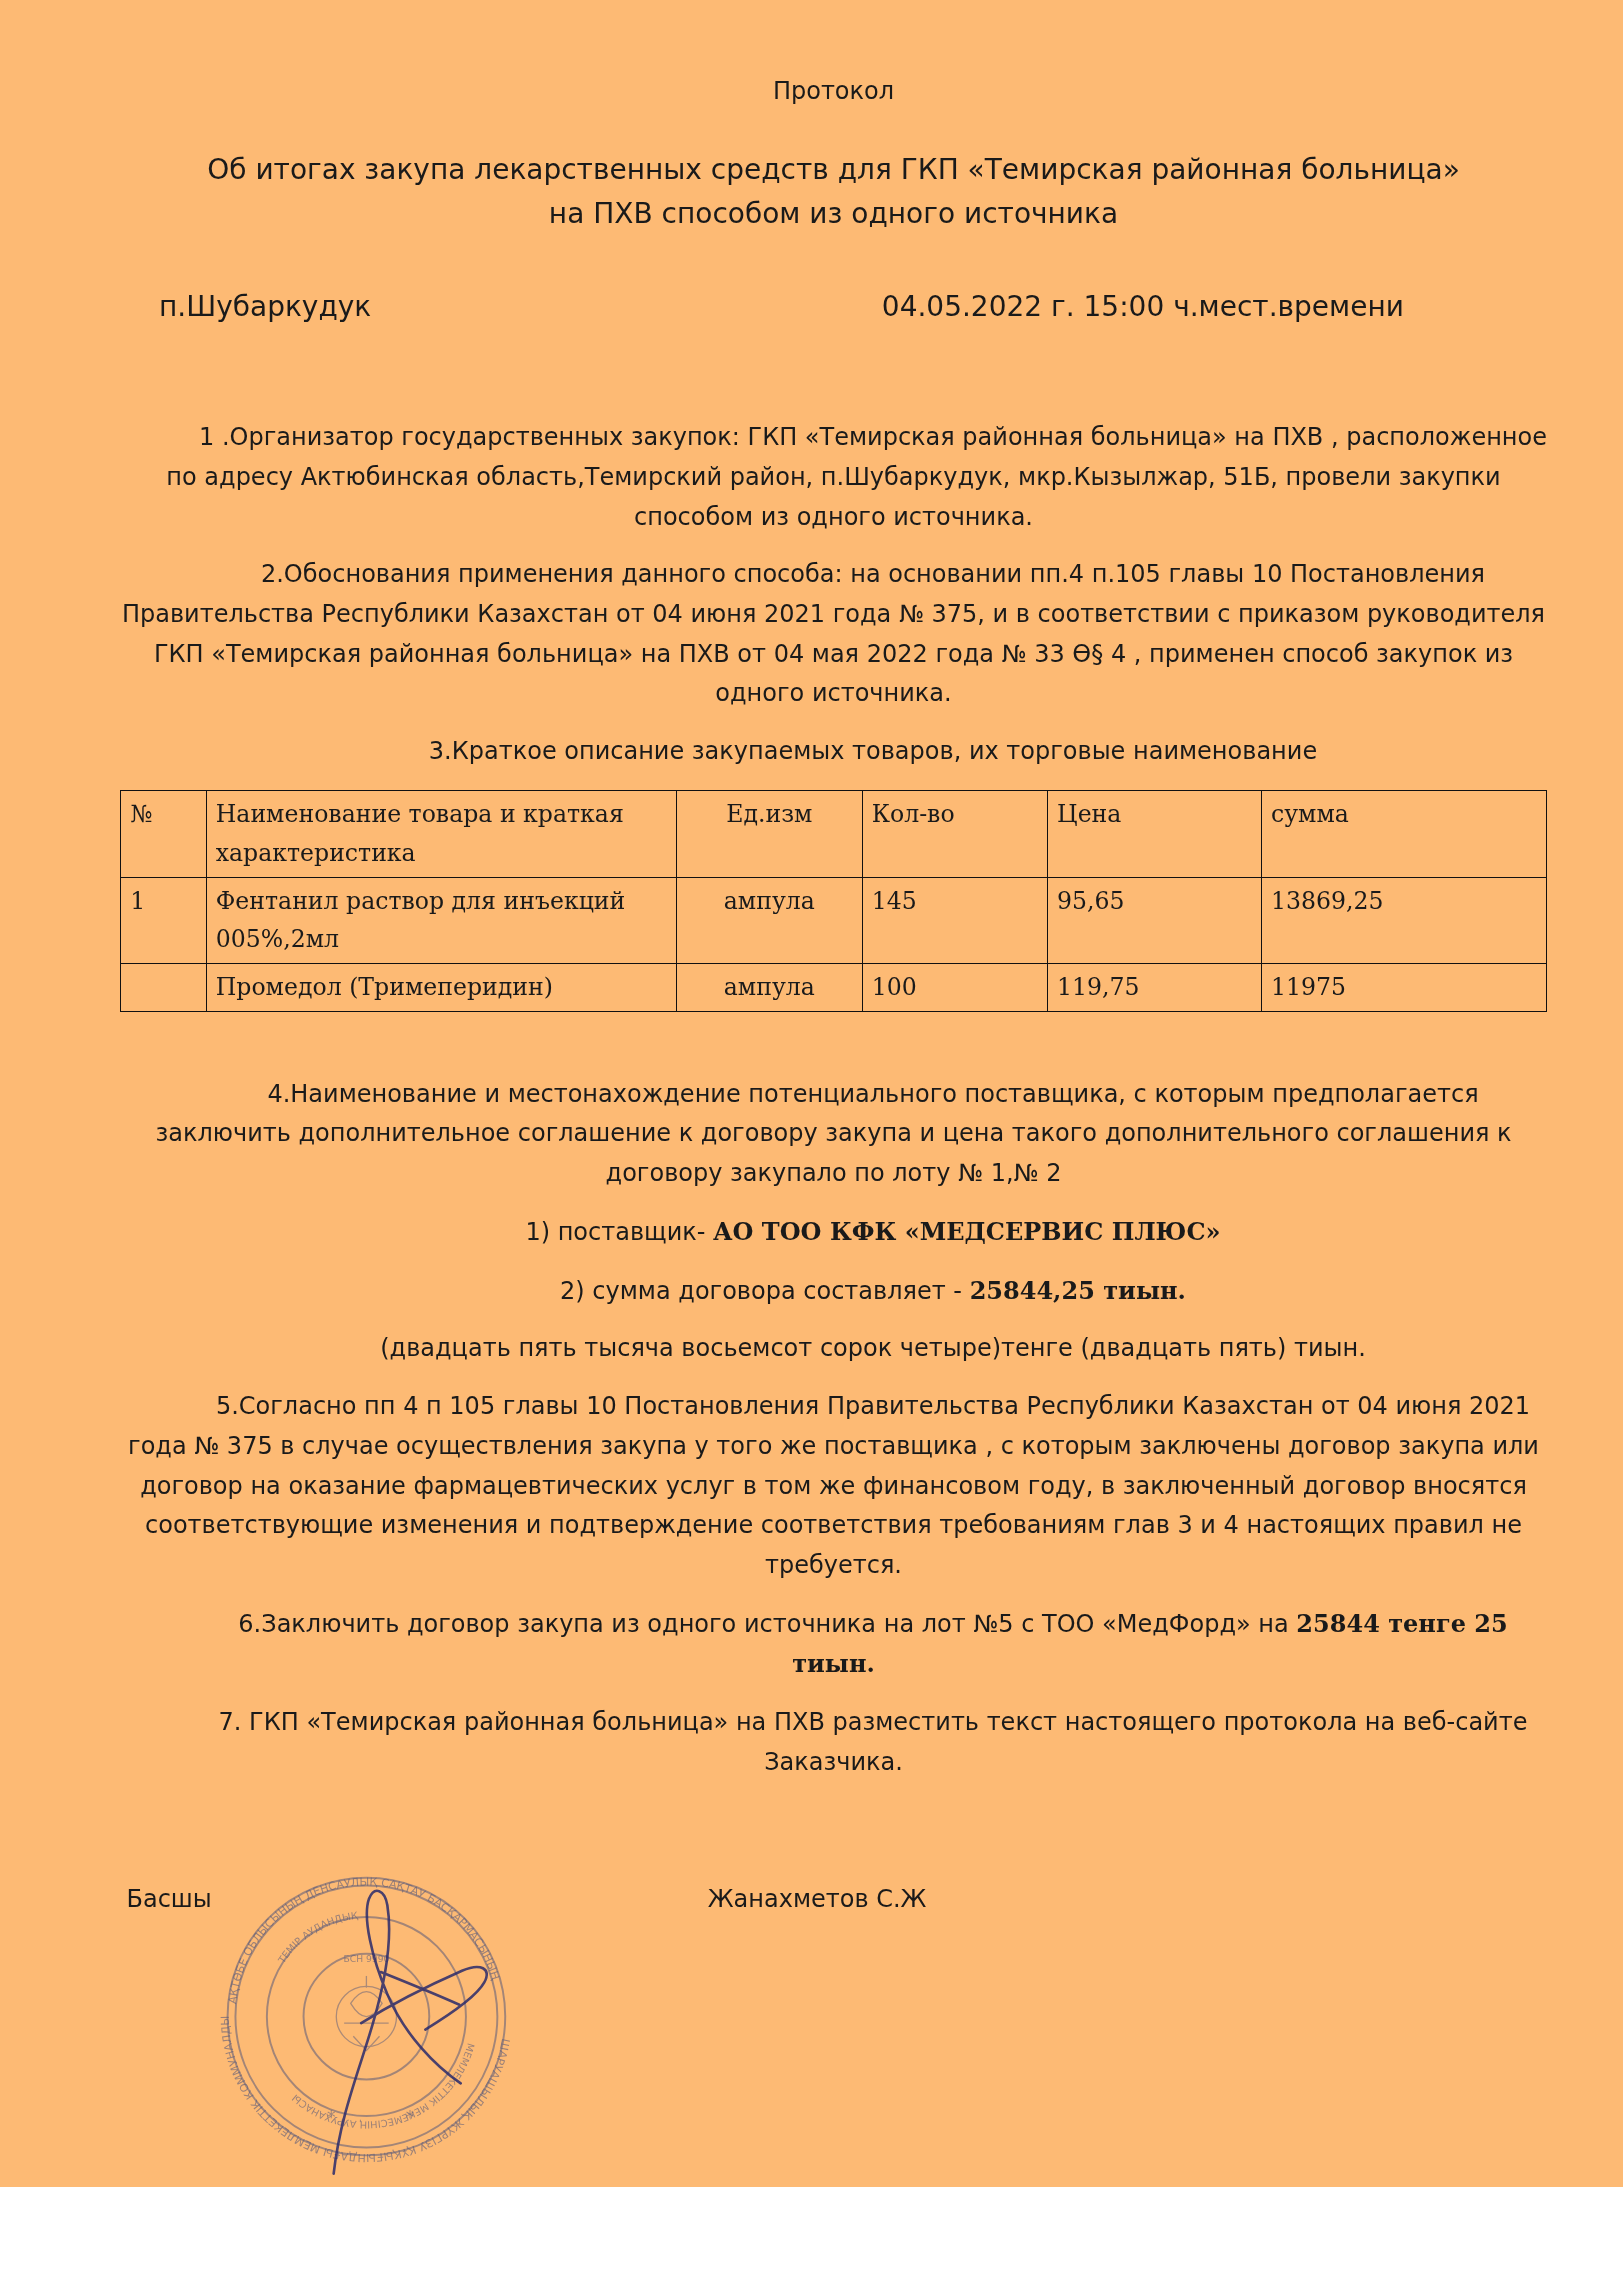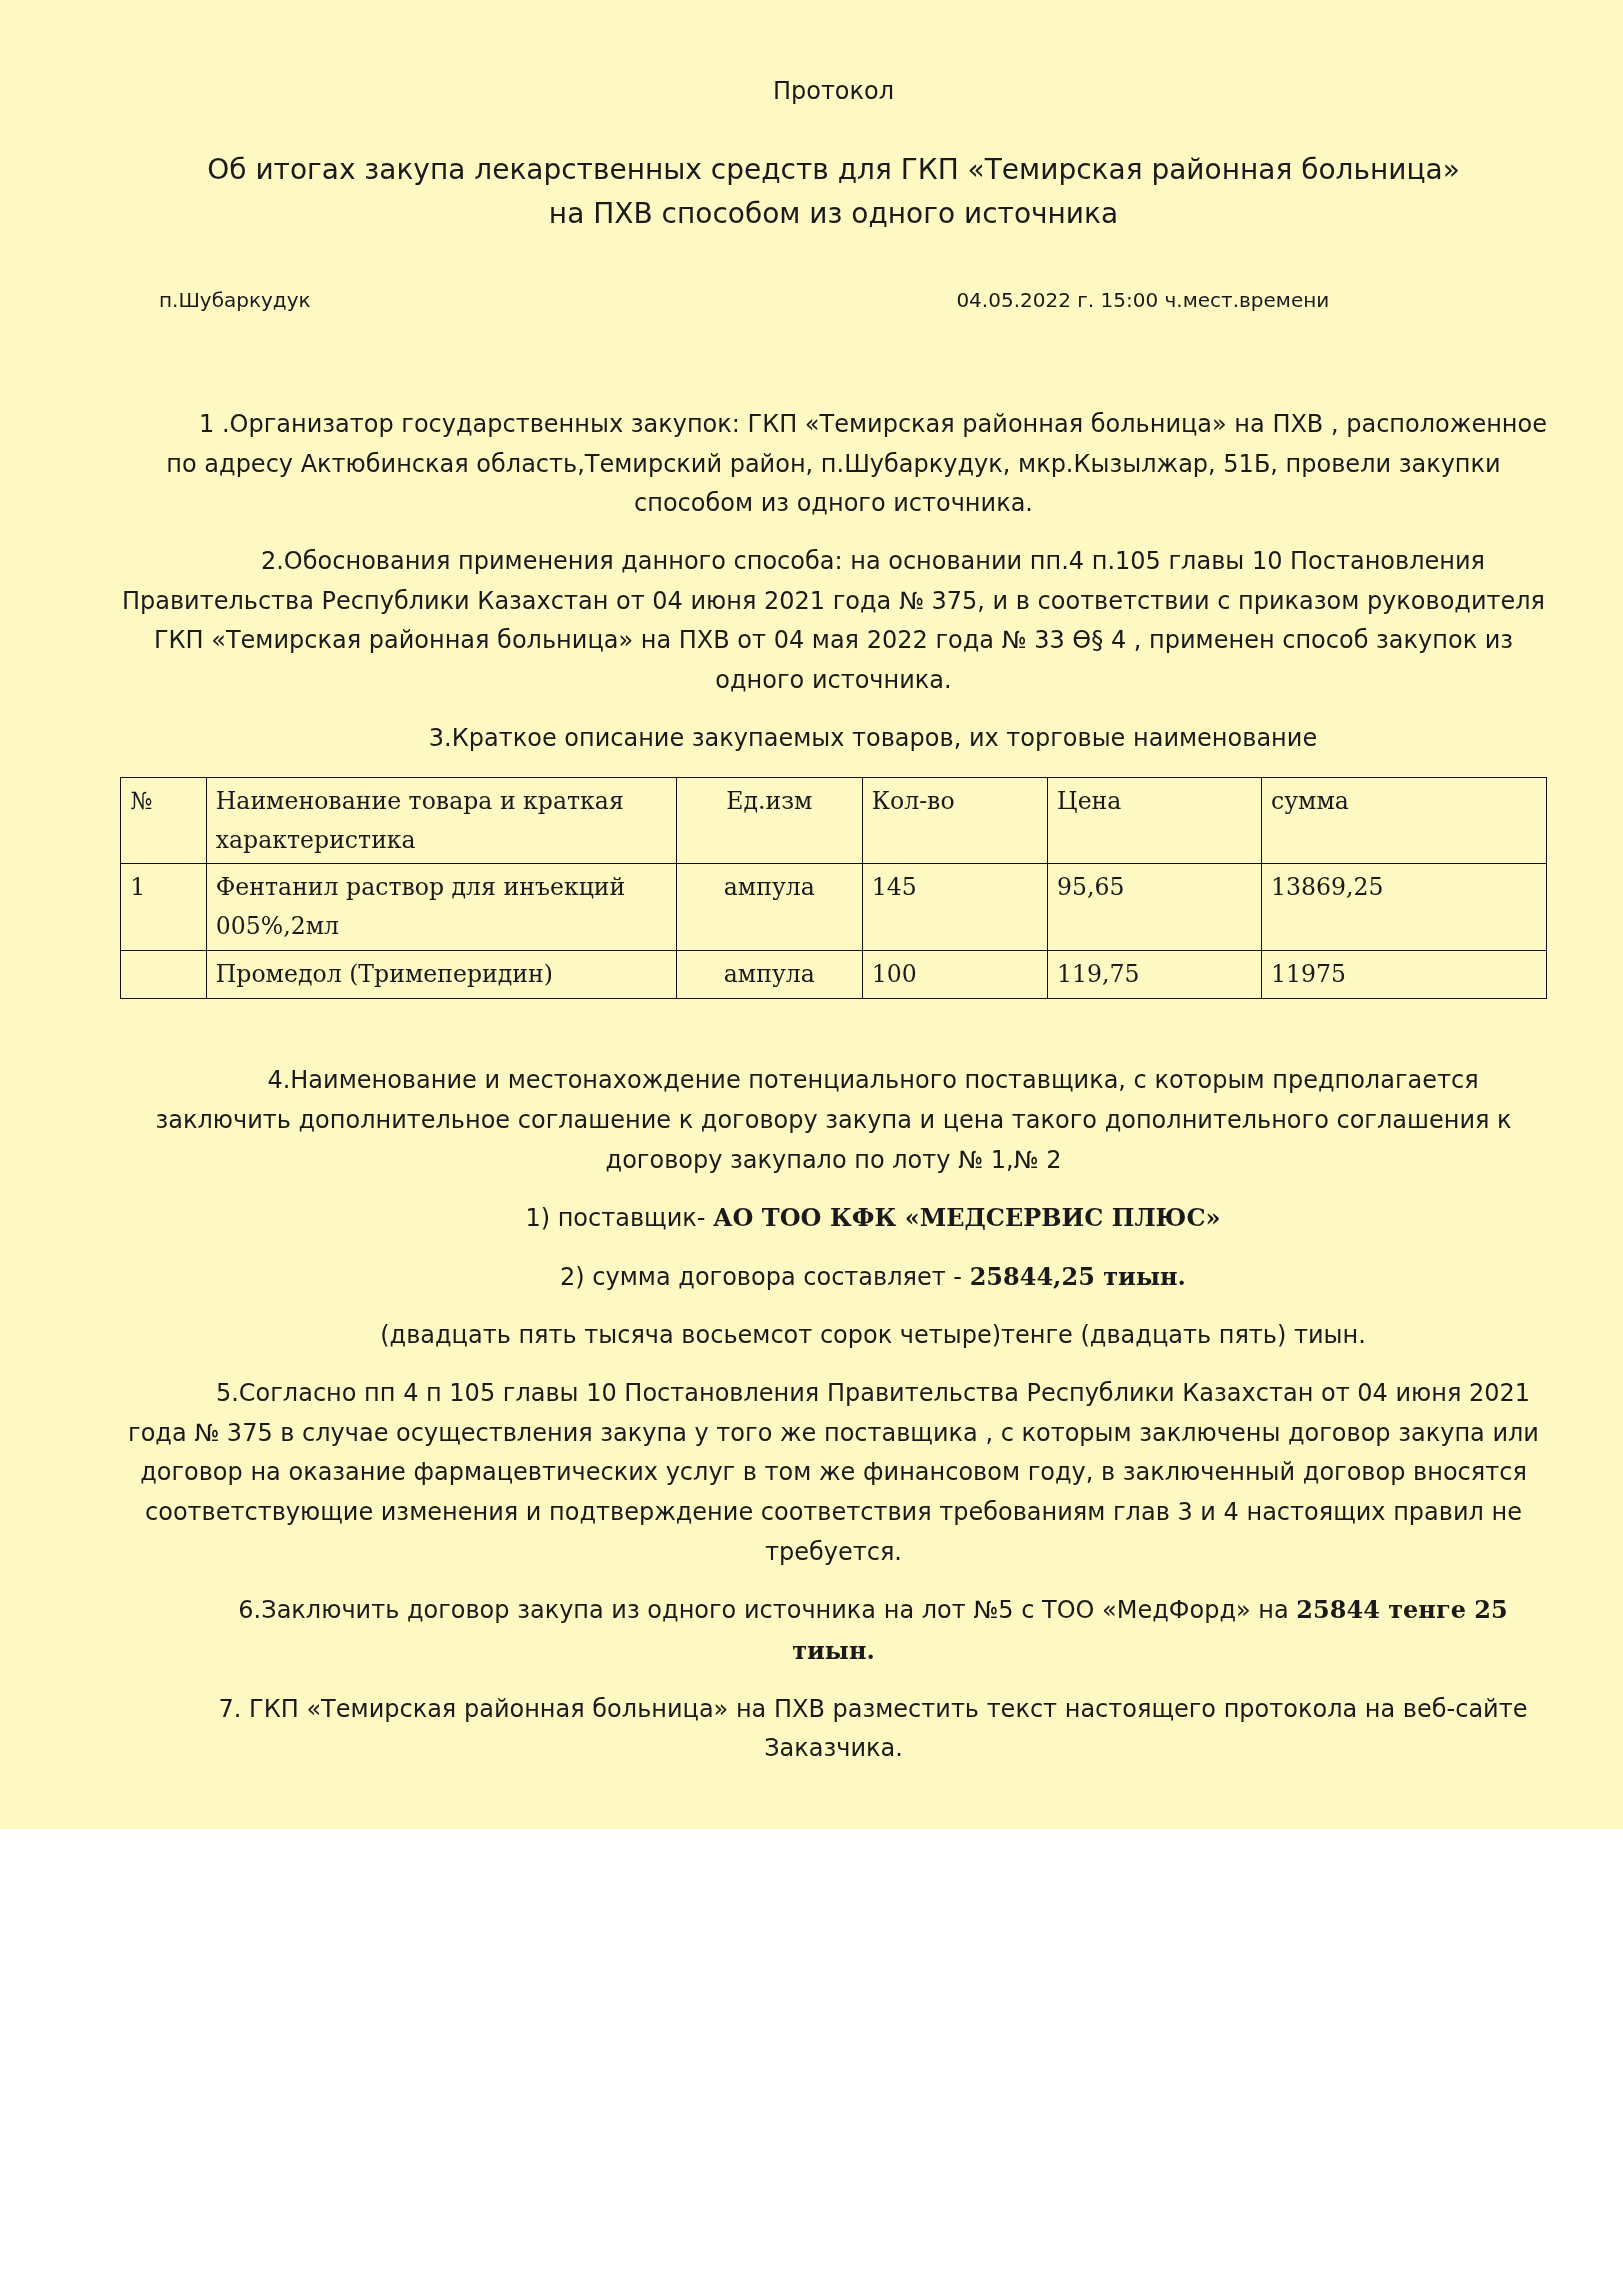--- a/index.html
+++ b/index.html
@@ -7,22 +7,22 @@
     padding: 0;
     background: #ffffff;
   }
   body {
     font-family: "DejaVu Sans", sans-serif;
     color: #1a1a1a;
   }
   .page {
     position: relative;
     width: 1623px;
-    height: 1829px;
-    background: #fef9c3;
+    height: 2187px;
+    background: #fdba74;
     box-sizing: border-box;
     padding: 59px 54px 0 98px;
     overflow: hidden;
   }
   .doc {
     position: relative;
     width: 1427px;
     margin: 0 auto;
     font-size: 24px;
     line-height: 1.65;
@@ -35,21 +35,21 @@
   .subtitle {
     text-align: center;
     font-size: 28px;
     margin-top: 36px;
     padding: 0 79px;
     line-height: 1.6;
   }
   .placeline {
     display: flex;
     margin-top: 47px;
-    font-size: 20px;
+    font-size: 28px;
   }
   .placeline .place {
     width: 36%;
     padding-left: 39px;
     box-sizing: border-box;
   }
   .placeline .datetime {
     flex: 1;
     text-align: center;
     padding-left: 105px;

